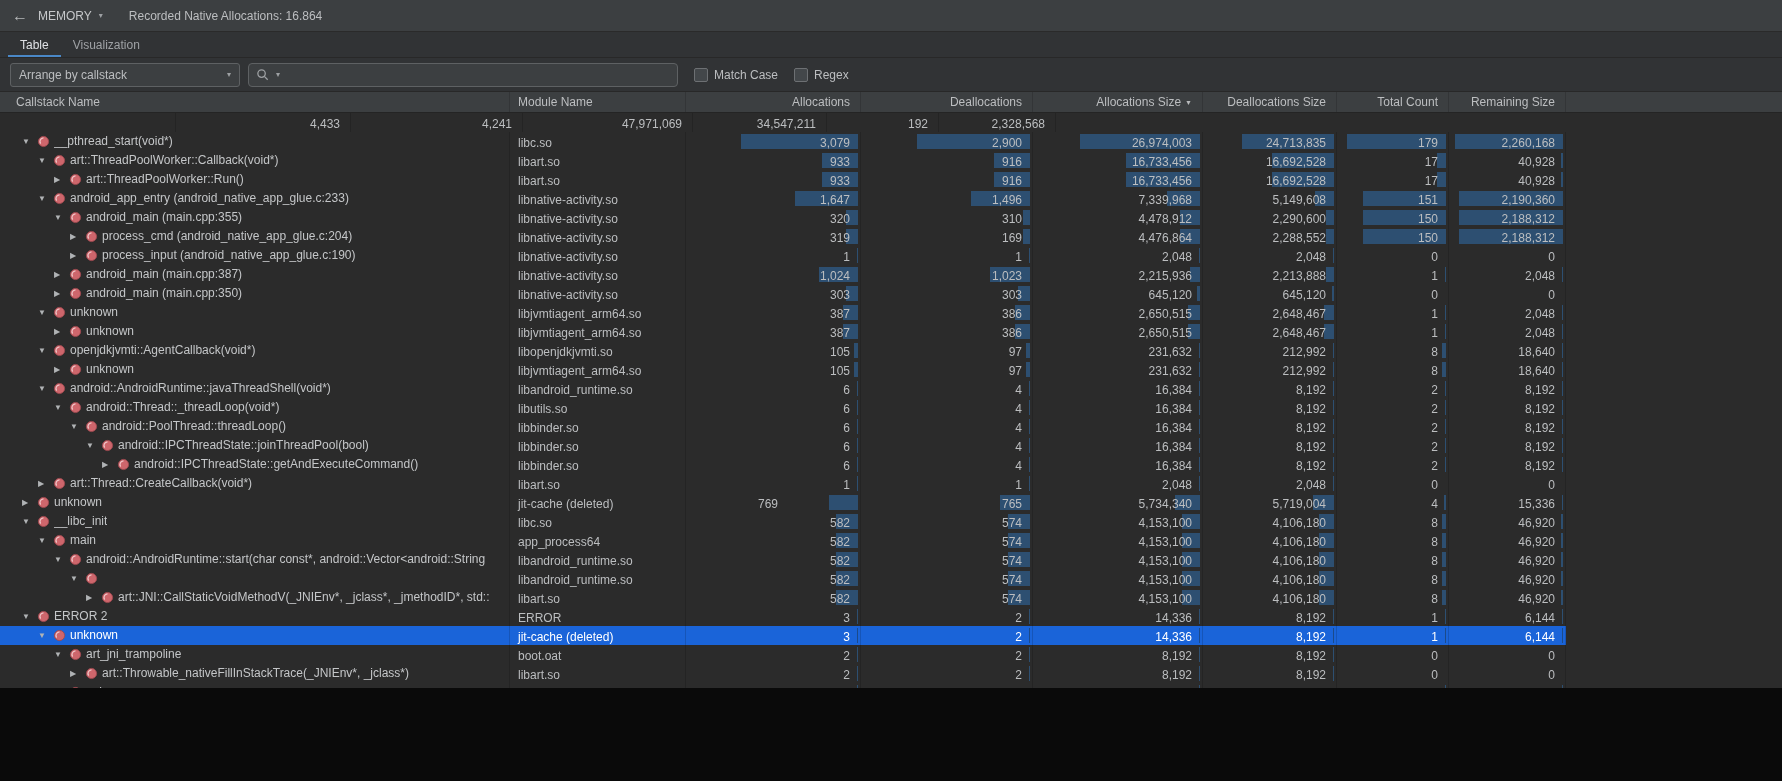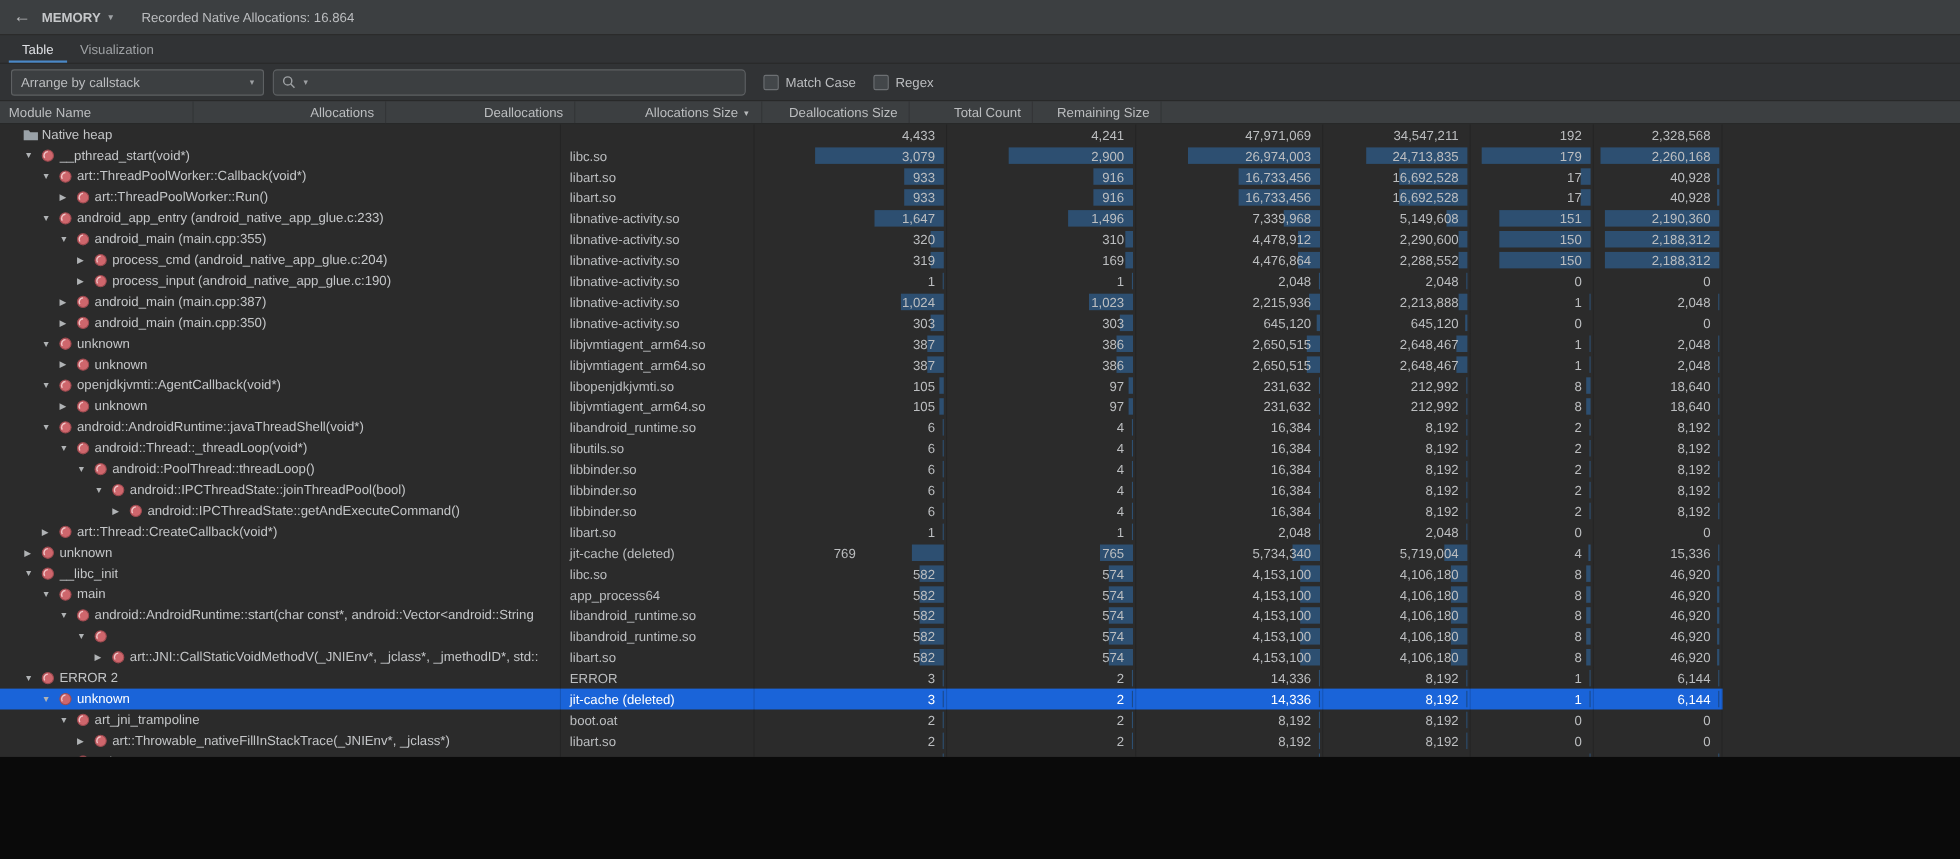--- a/index.html
+++ b/index.html
@@ -5,21 +5,21 @@
   *{box-sizing:border-box;}
   html,body{margin:0;padding:0;background:#060606;}
   .canvas{width:1782px;height:781px;background:#0a0a0a;overflow:hidden;position:relative;
           font-family:"Liberation Sans",sans-serif;-webkit-font-smoothing:antialiased;}
   .app{width:1782px;height:688px;background:#2b2b2b;display:flex;flex-direction:column;}
 
   
   .topbar{height:32px;flex:none;background:#3c3f41;display:flex;align-items:center;
           padding:0 12px;border-bottom:1px solid #2a2a2a;}
   .back{font-size:16px;color:#b6b8ba;width:26px;cursor:pointer;}
-  .memdd{display:flex;align-items:center;gap:7px;color:#c6c8ca;font-size:12px;margin-right:26px;cursor:pointer;font-weight:bold;}
+  .memdd{display:flex;align-items:center;gap:7px;color:#c6c8ca;font-size:12px;margin-right:26px;cursor:pointer;}
   .caret{font-size:8px;color:#9da0a3;line-height:1;}
   .title{color:#bcbec0;font-size:12px;}
 
   
   .tabsbar{height:26px;flex:none;background:#313335;display:flex;align-items:stretch;
            padding:0 8px;border-bottom:1px solid #282828;}
   .tab{padding:6px 12px 0;font-size:12px;color:#9fa2a5;border-bottom:2px solid transparent;cursor:pointer;}
   .tab.active{color:#dfe1e5;border-bottom-color:var(--underline,#4a88c7);}
 
   
@@ -101,39 +101,31 @@
         <span class="box"></span>
         <span>Match Case</span>
       </label>
       <label class="chk">
         <span class="box"></span>
         <span>Regex</span>
       </label>
     </div>
 
     <div class="thead" id="thead">
+        <div class="hcell first" style="width: 510px;"><span>Callstack Name</span></div>
         <div class="hcell" style="width: 176px;"><span>Module Name</span></div>
         <div class="hcell r" style="width: 175px;"><span>Allocations</span></div>
         <div class="hcell r" style="width: 172px;"><span>Deallocations</span></div>
         <div class="hcell r" style="width: 170px;"><span>Allocations Size</span><span class="sort">▼</span></div>
         <div class="hcell r" style="width: 134px;"><span>Deallocations Size</span></div>
         <div class="hcell r" style="width: 112px;"><span>Total Count</span></div>
         <div class="hcell r" style="width: 117px;"><span>Remaining Size</span></div>
       </div>
     <div class="tbody" id="tbody">
         <div class="trow">
-          <div class="cell tree" style="width: 510px; padding-left: 6px;">
-            <span class="arrow"></span>
-            <span class="ricon">
-              <svg width="14" height="12" viewBox="0 0 14 12">
-                <path d="M0.5 1.5 h4.6 l1.4 1.8 h7 v7.2 h-13 z" fill="#9aa2a8"></path>
-              </svg>
-            </span>
-            <span class="nm">Native heap</span>
-          </div>
           <div class="cell mod" style="width: 176px;"><span></span></div>
           <div class="cell num" style="width: 175px;"><span class="v">4,433</span></div>
           <div class="cell num" style="width: 172px;"><span class="v">4,241</span></div>
           <div class="cell num" style="width: 170px;"><span class="v">47,971,069</span></div>
           <div class="cell num" style="width: 134px;"><span class="v">34,547,211</span></div>
           <div class="cell num" style="width: 112px;"><span class="v">192</span></div>
           <div class="cell num" style="width: 117px;"><span class="v">2,328,568</span></div>
         </div>
         <div class="trow">
           <div class="cell tree" style="width: 510px; padding-left: 22px;">

